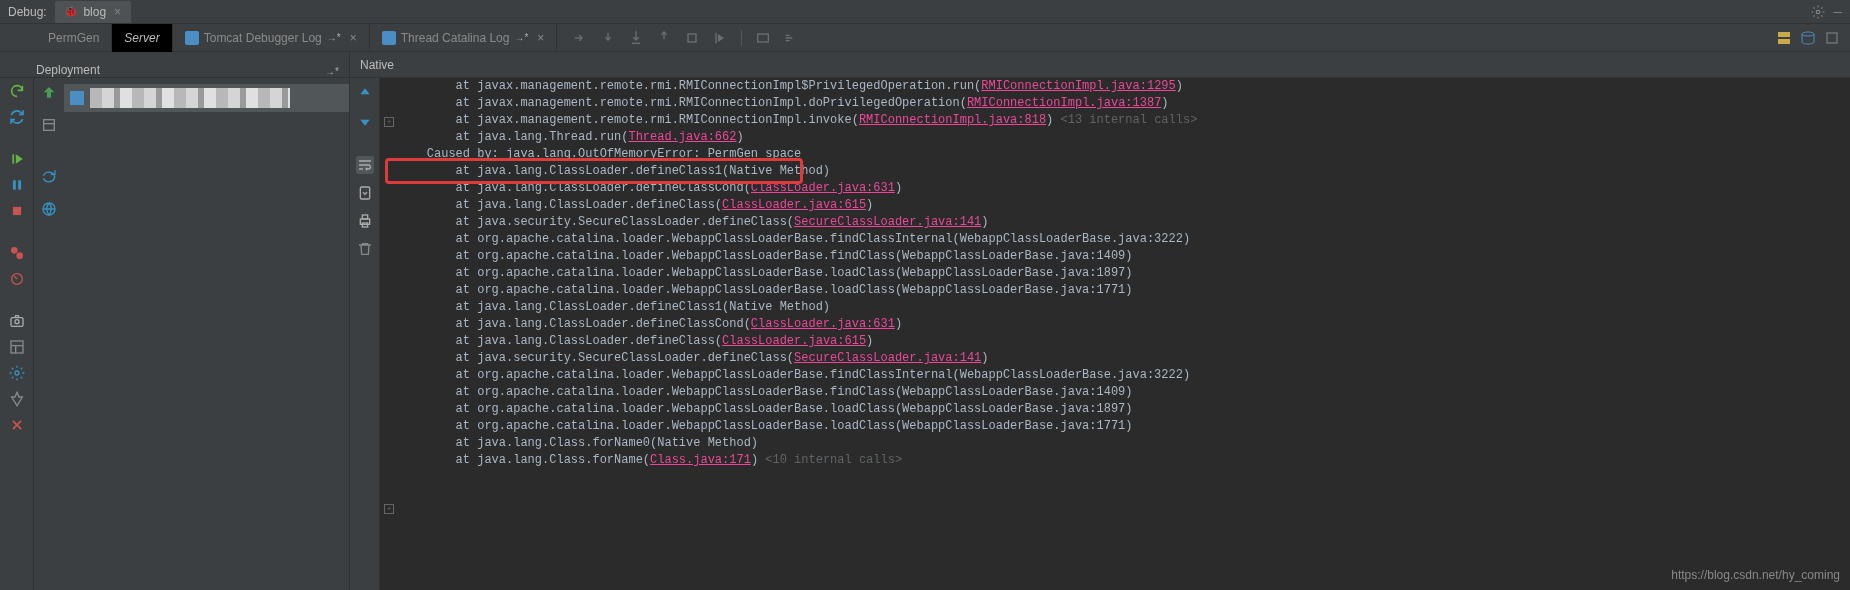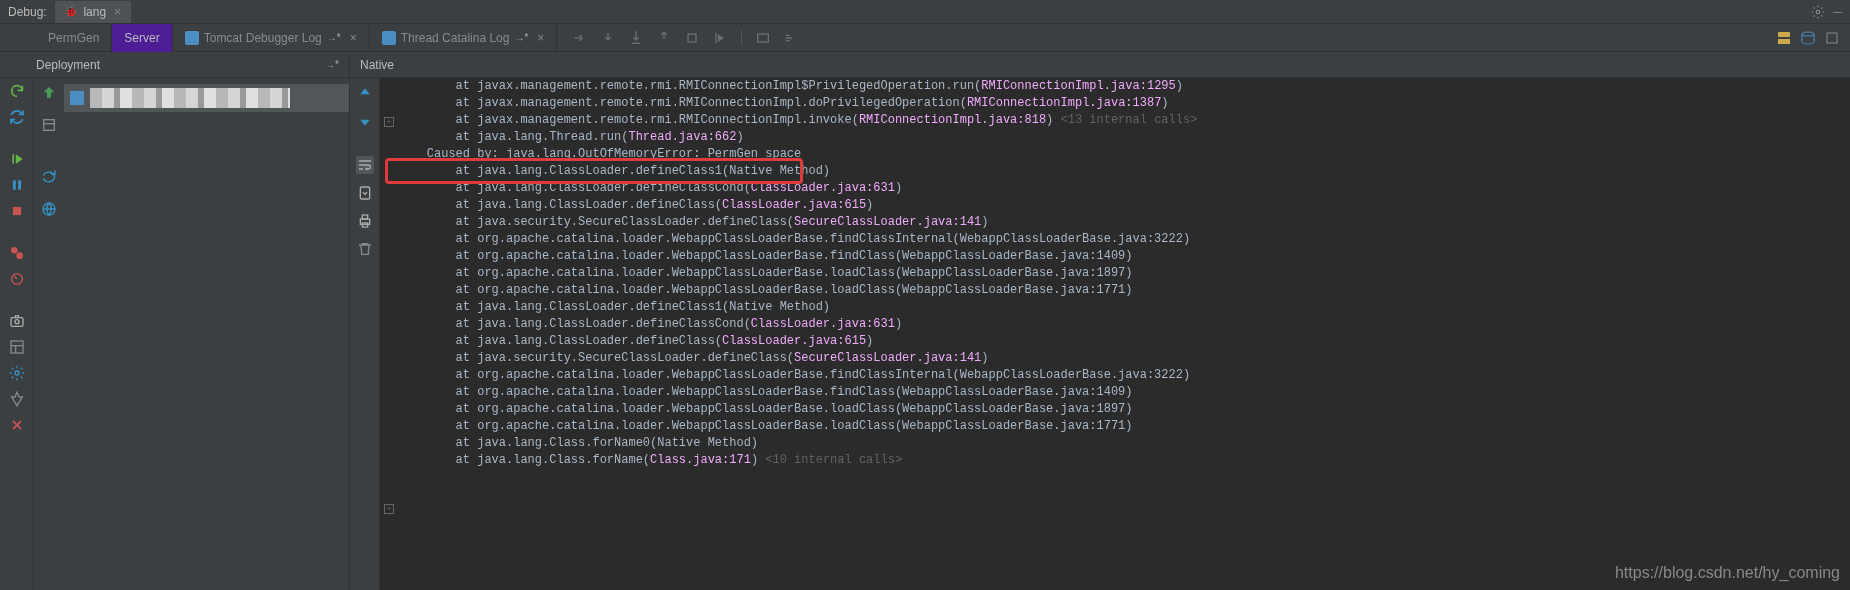--- a/index.html
+++ b/index.html
@@ -41,21 +41,21 @@
   padding-left: 36px;
 }
 .sub-tab {
   padding: 4px 12px;
   color: #8a8a8a;
   cursor: pointer;
   display: flex; align-items: center; gap: 5px;
   height: 28px;
   border-right: 1px solid #323232;
 }
-.sub-tab.active { background: #4c1d95; color: #bbbbbb; }
+.sub-tab.active { background: #000000; color: #bbbbbb; font-style: italic; }
 .arrow-out { color: #aaa; font-size: 10px; }
 .tomcat-icon { width: 14px; height: 14px; background: #4a8ec4; border-radius: 2px; display: inline-block; }
 
 .toolbar-right-group {
   margin-left: 12px; display: flex; gap: 6px;
 }
 .toolbar-btn {
   width: 22px; height: 22px; display: flex; align-items: center; justify-content: center;
   color: #6e6e6e; cursor: pointer;
 }
@@ -64,21 +64,21 @@
 
 .section-headers {
   height: 26px;
   background: #3c3f41;
   border-bottom: 1px solid #323232;
   display: flex;
   align-items: center;
 }
 .section-left {
   width: 350px; padding-left: 36px;
-  display: flex; align-items: center; justify-content: space-between;
+  display: flex; align-items: flex-end; justify-content: space-between;
   padding-right: 10px;
   border-right: 1px solid #323232;
   height: 100%;
 }
 .section-right { padding-left: 10px; }
 
 .main-area {
   display: flex;
   height: calc(100% - 78px);
 }
@@ -165,45 +165,45 @@
   flex: 1;
   font-family: "Consolas", "Courier New", monospace;
   font-size: 12px;
   line-height: 17px;
   color: #a9b7c6;
   padding-top: 0px;
   white-space: pre;
   overflow: hidden;
 }
 .console-line { padding: 0; }
-.link { color: #f0abfc; cursor: pointer; }
+.link { color: #ec4899; text-decoration: underline; cursor: pointer; }
 .gray-note { color: #606366; }
 .highlight-box {
   position: absolute;
   border: 3px solid #e03a3a;
   border-radius: 4px;
   pointer-events: none;
   z-index: 10;
 }
 .watermark {
   position: absolute;
   right: 10px; bottom: 8px;
-  color: #888; font-size: 16px;
+  color: #888; font-size: 12px;
   font-family: Arial;
 }
 svg { display: block; }
 </style>
 </head>
 <body>
 
 <div class="top-bar">
   <span class="debug-label">Debug:</span>
   <div class="run-tab">
     <span class="bug">🐞</span>
-    <span>lang</span>
+    <span>blog</span>
     <span style="color:#888;margin-left:8px">×</span>
   </div>
   <div class="top-right-icons">
     <span>
       <svg width="14" height="14" viewBox="0 0 24 24" fill="none" stroke="#888" stroke-width="2">
           <circle cx="12" cy="12" r="3"></circle>
           <path d="M12 1v3m0 16v3M4.2 4.2l2.1 2.1m11.4 11.4l2.1 2.1M1 12h3m16 0h3M4.2 19.8l2.1-2.1m11.4-11.4l2.1-2.1"></path>
         </svg>
     </span>
     <span>─</span>

